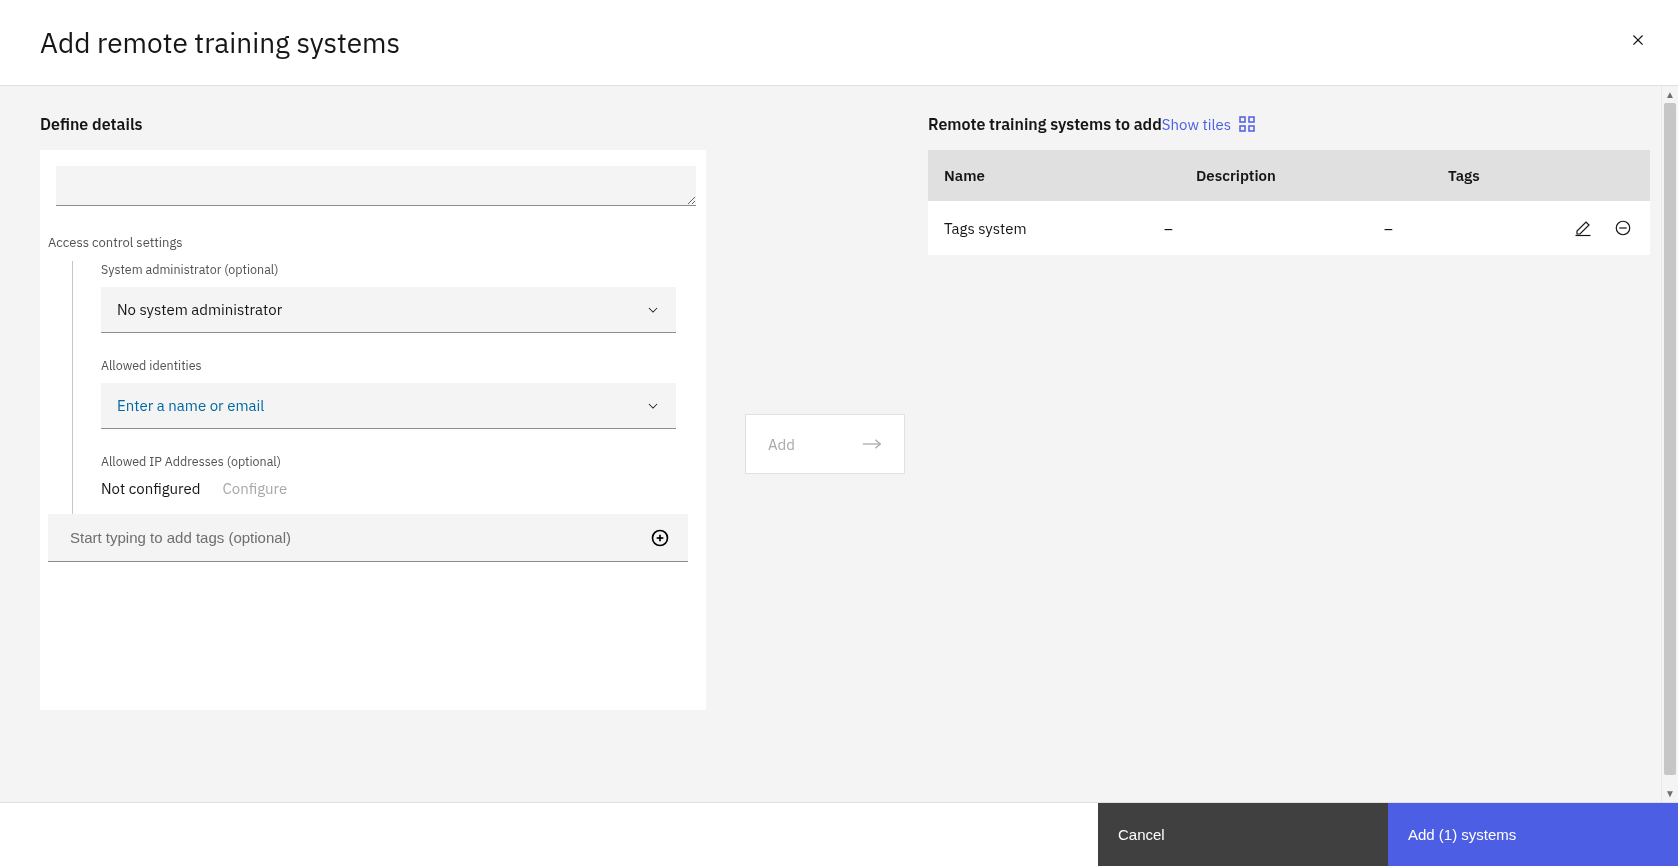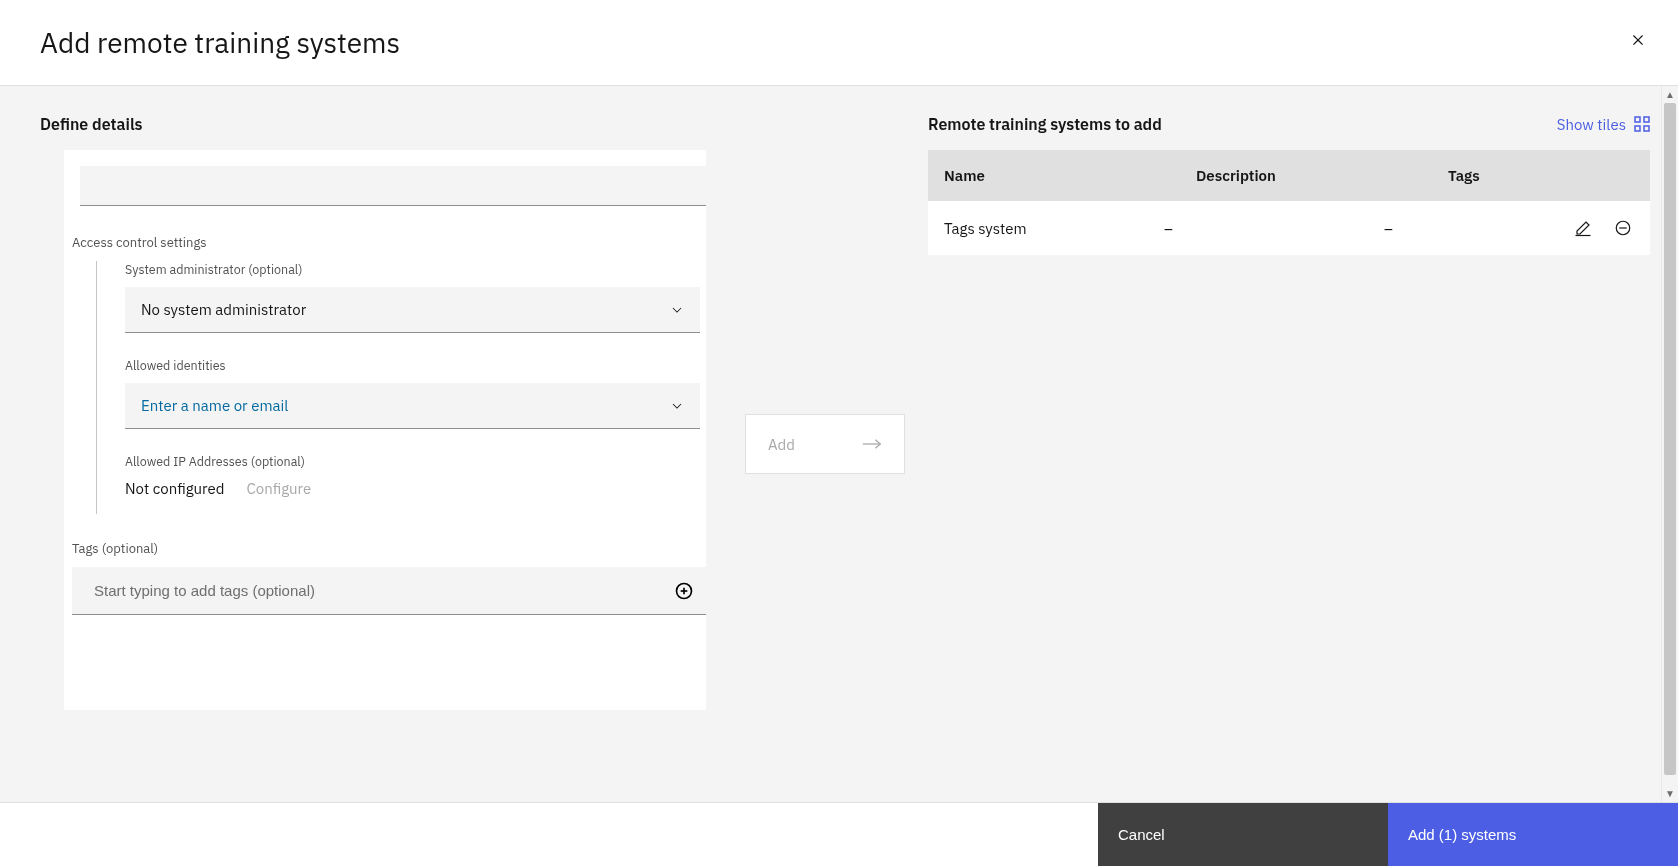--- a/index.html
+++ b/index.html
@@ -58,21 +58,20 @@
     font-size: 16px;
     font-weight: 600;
     margin-bottom: 16px;
   }
   .left-scroll {
     background: #ffffff;
     height: 560px;
     overflow-y: auto;
     padding: 16px 16px 24px 4px;
     position: relative;
-    margin-left: 24px;
   }
   
   .left-scroll::-webkit-scrollbar { width: 16px; }
   .left-scroll::-webkit-scrollbar-track { background: #e8e8e8; }
   .left-scroll::-webkit-scrollbar-thumb { background: #c6c6c6; }
 
   .desc-textarea {
     width: 640px;
     height: 40px;
     margin: 0 0 20px 12px;
@@ -179,21 +178,21 @@
   .right-panel {
     flex: 1;
     padding: 28px 28px 24px 8px;
     display: flex;
     flex-direction: column;
     overflow: hidden;
     position: relative;
   }
   .right-head {
     display: flex;
-    justify-content: space-between;
+    justify-content: flex-start;
     align-items: center;
     margin-bottom: 16px;
   }
   .right-title {
     font-size: 16px;
     font-weight: 600;
   }
   .show-tiles {
     color: #4b5ee4;
     font-size: 15px;
@@ -314,21 +313,20 @@
               </svg>
           </div>
 
           <div class="subsection-label">Allowed IP Addresses (optional)</div>
           <div class="inline-status">
             <span>Not configured</span>
             <span class="muted">Configure</span>
           </div>
         </div>
 
-        <div class="section-label" style="margin-top:26px;">Tags (optional)</div>
         <div class="tags-input-wrap">
           <input class="tags-input" placeholder="Start typing to add tags (optional)" style="">
           <button class="plus-circle-btn">
             <svg viewBox="0 0 24 24" fill="none" stroke="currentColor" stroke-width="2">
                 <circle cx="12" cy="12" r="9"></circle>
                 <line x1="12" y1="8" x2="12" y2="16"></line>
                 <line x1="8" y1="12" x2="16" y2="12"></line>
               </svg>
           </button>
         </div>

